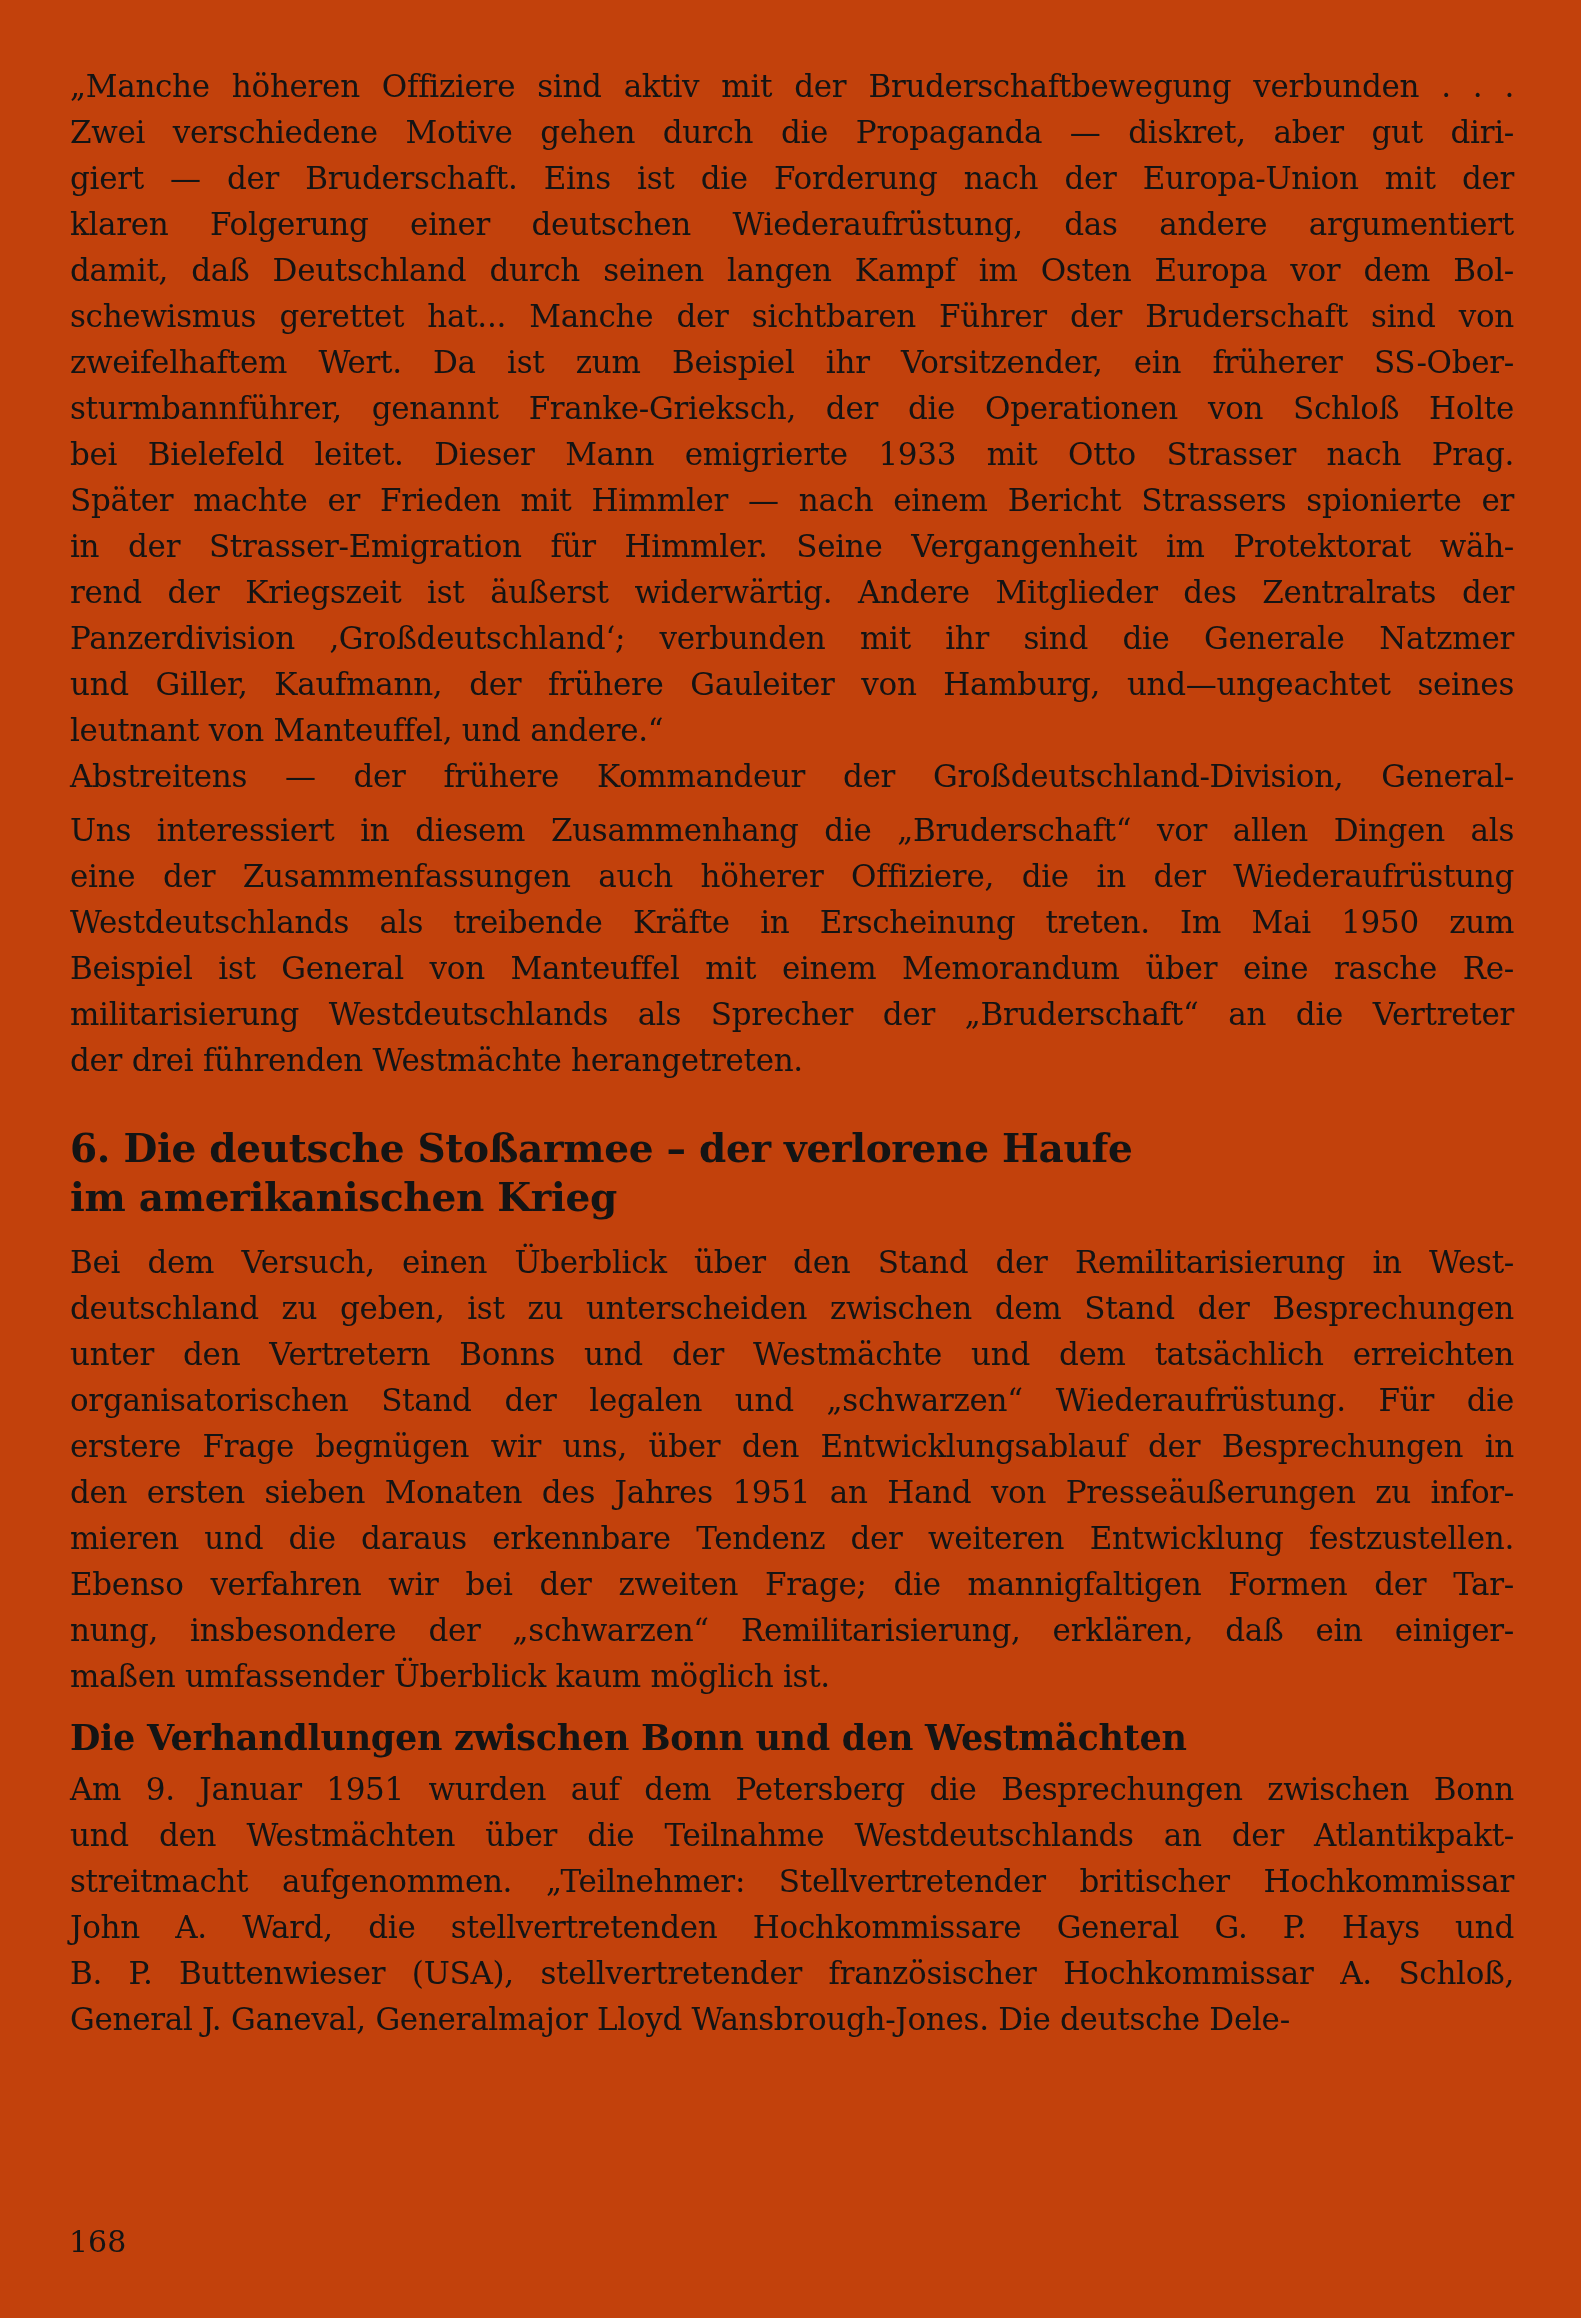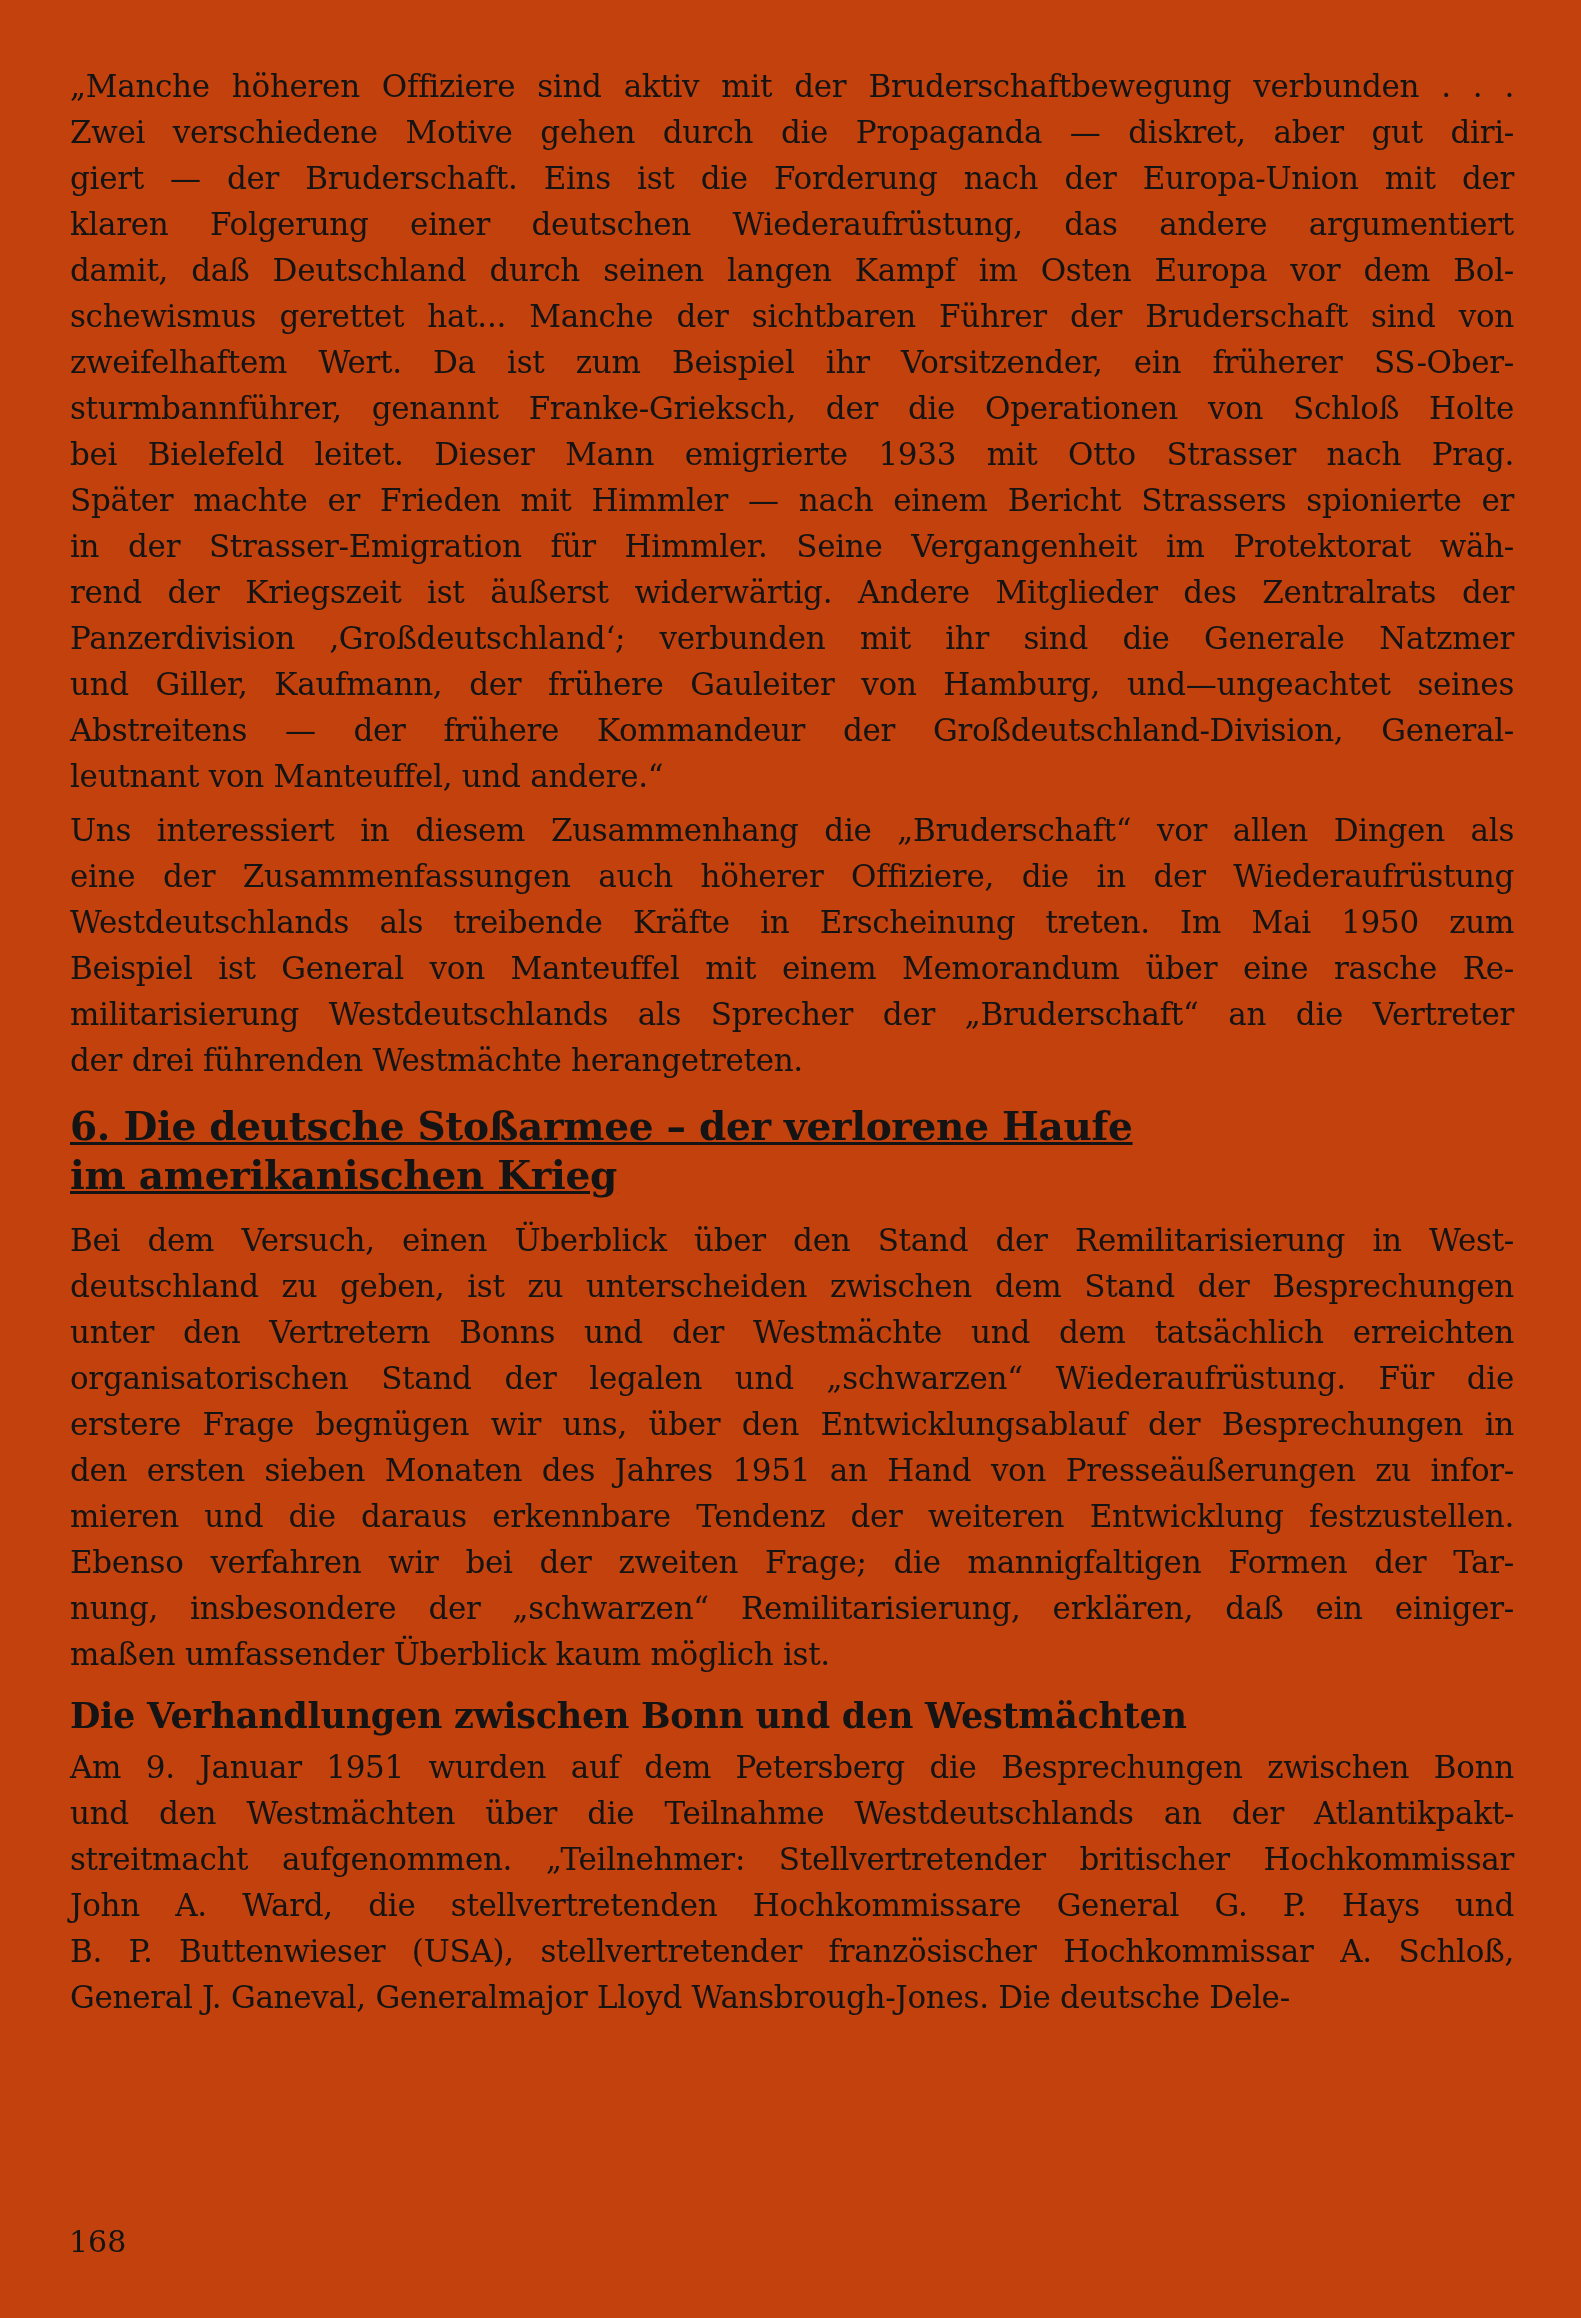--- a/index.html
+++ b/index.html
@@ -31,26 +31,25 @@
   .para .jline {
     text-align: justify;
     text-align-last: justify;
   }
   .para .jline.last {
     text-align: justify;
     text-align-last: left;
   }
   .commentary { margin-top: 7.7px; }
   .section-heading {
-    margin-top: 19px;
+    margin-top: 41px;
     font-size: 39px;
     font-weight: bold;
     line-height: 49px;
     letter-spacing: -0.3px;
-    text-decoration: underline;
   }
   .section-heading .hline { text-align: left; }
   .intro { margin-top: 17px; }
   .subsection-heading {
     margin-top: 16.5px;
     font-size: 35px;
     font-weight: bold;
     line-height: 46px;
     letter-spacing: -0.3px;
   }
@@ -77,22 +76,22 @@
         <div class="jline">damit, daß Deutschland durch seinen langen Kampf im Osten Europa vor dem Bol-</div>
         <div class="jline">schewismus gerettet hat... Manche der sichtbaren Führer der Bruderschaft sind von</div>
         <div class="jline">zweifelhaftem Wert. Da ist zum Beispiel ihr Vorsitzender, ein früherer SS-Ober-</div>
         <div class="jline">sturmbannführer, genannt Franke-Grieksch, der die Operationen von Schloß Holte</div>
         <div class="jline">bei Bielefeld leitet. Dieser Mann emigrierte 1933 mit Otto Strasser nach Prag.</div>
         <div class="jline">Später machte er Frieden mit Himmler — nach einem Bericht Strassers spionierte er</div>
         <div class="jline">in der Strasser-Emigration für Himmler. Seine Vergangenheit im Protektorat wäh-</div>
         <div class="jline">rend der Kriegszeit ist äußerst widerwärtig. Andere Mitglieder des Zentralrats der</div>
         <div class="jline">Panzerdivision ‚Großdeutschland‘; verbunden mit ihr sind die Generale Natzmer</div>
         <div class="jline">und Giller, Kaufmann, der frühere Gauleiter von Hamburg, und—ungeachtet seines</div>
+        <div class="jline last">leutnant von Manteuffel, und andere.“</div>
         <div class="jline">Abstreitens — der frühere Kommandeur der Großdeutschland-Division, General-</div>
-        <div class="jline last">leutnant von Manteuffel, und andere.“</div>
       </div>
 
     <div class="para commentary">
         <div class="jline">Uns interessiert in diesem Zusammenhang die „Bruderschaft“ vor allen Dingen als</div>
         <div class="jline">eine der Zusammenfassungen auch höherer Offiziere, die in der Wiederaufrüstung</div>
         <div class="jline">Westdeutschlands als treibende Kräfte in Erscheinung treten. Im Mai 1950 zum</div>
         <div class="jline">Beispiel ist General von Manteuffel mit einem Memorandum über eine rasche Re-</div>
         <div class="jline">militarisierung Westdeutschlands als Sprecher der „Bruderschaft“ an die Vertreter</div>
         <div class="jline last">der drei führenden Westmächte herangetreten.</div>
       </div>

